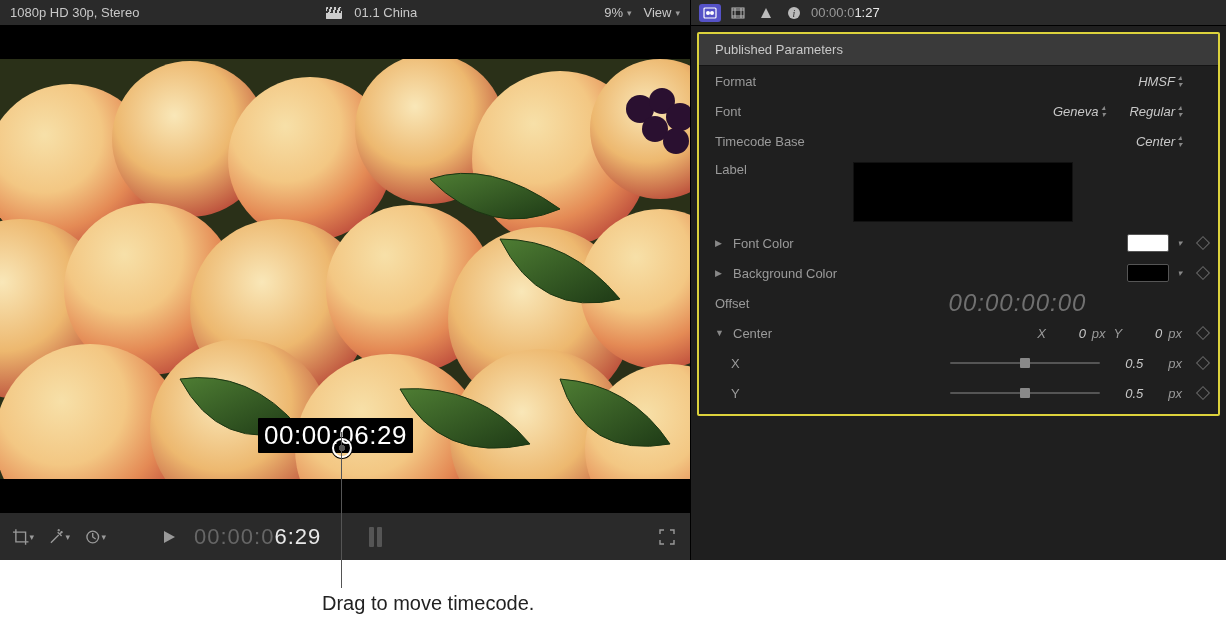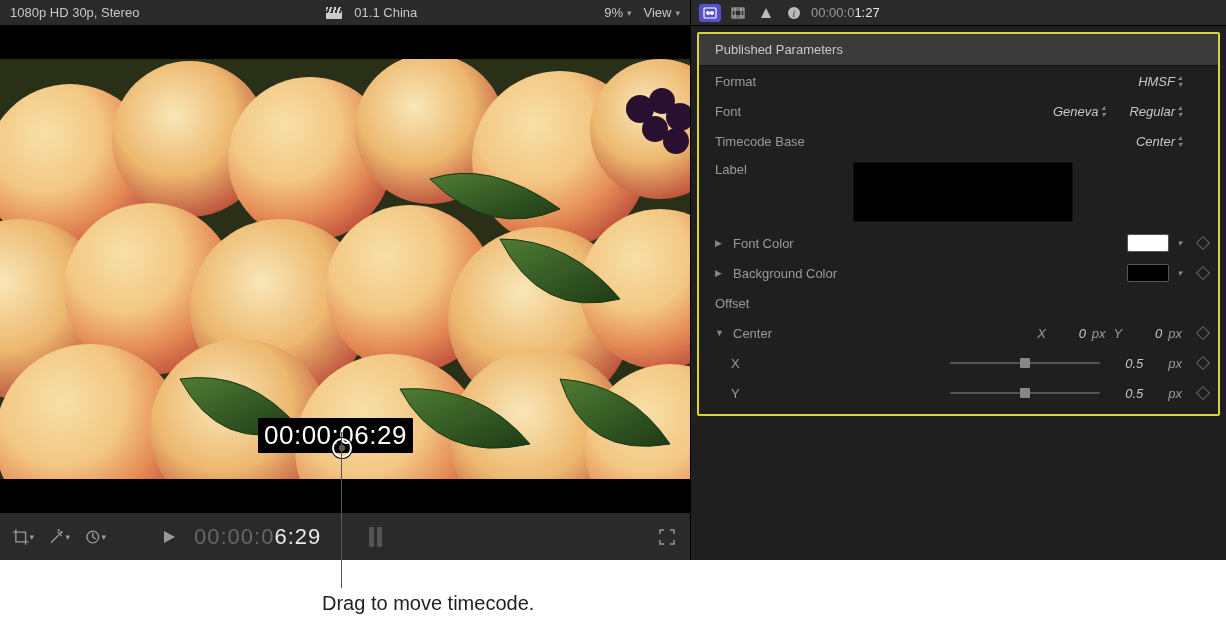--- a/index.html
+++ b/index.html
@@ -437,20 +437,23 @@
         <div class="label" style="flex-basis:120px">Background Color</div>
         <div class="controls">
           <div class="color-swatch" style="background:#000000"></div>
           <span class="chev-down">▾</span>
         </div>
         <div class="keyframe"></div>
       </div>
 
       <div class="row">
         <div class="label">Offset</div>
+        <div class="controls" style="justify-content:center">
+          <div class="offset-tc">00:00:00:00</div>
+        </div>
         <div style="width:18px"></div>
       </div>
 
       <div class="row">
         <span class="disclosure">▼</span>
         <div class="label" style="flex-basis:120px">Center</div>
         <div class="controls">
           <div class="axis-group">
             <span class="axlabel">X</span>
             <span class="axval">0</span>

